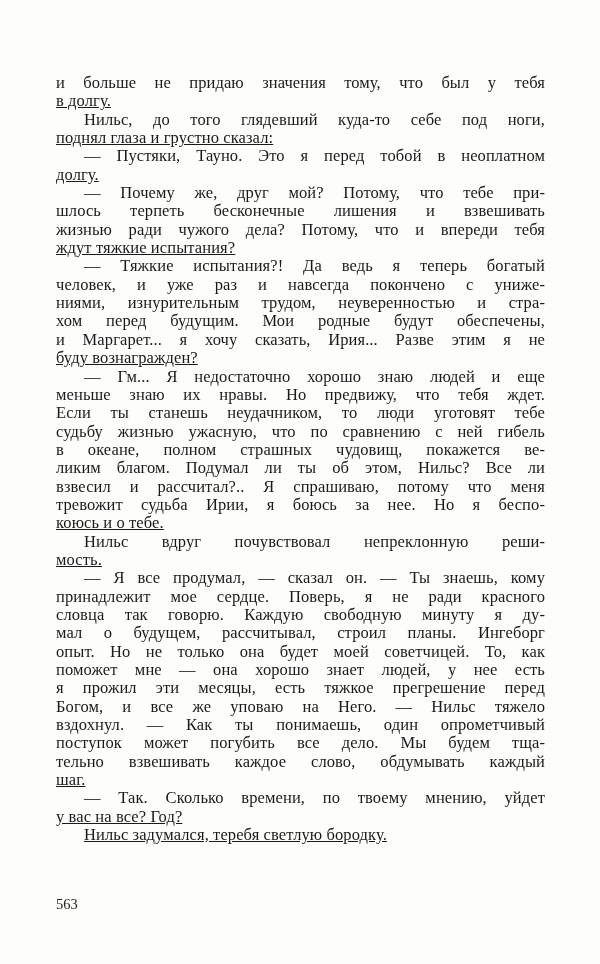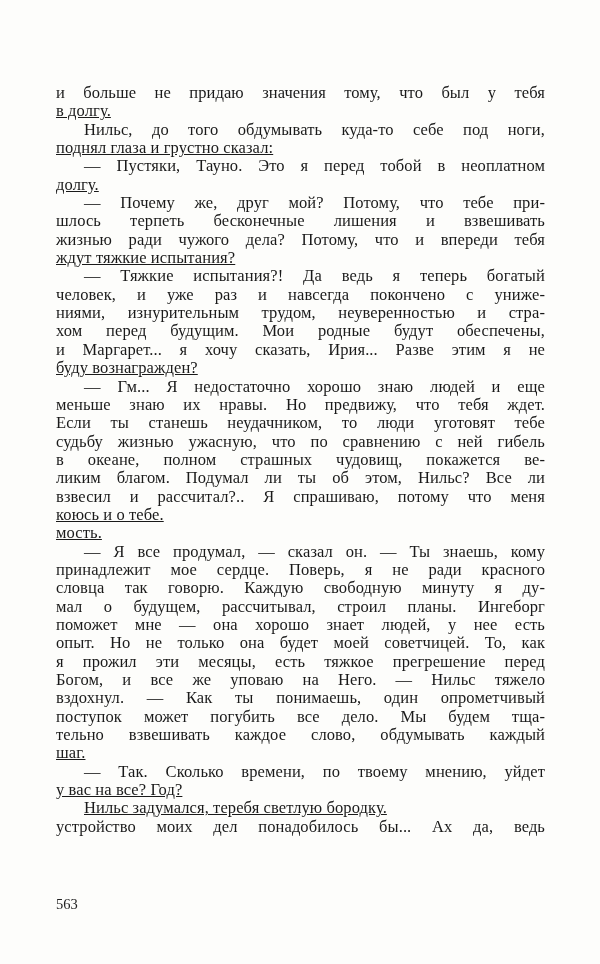--- a/index.html
+++ b/index.html
@@ -15,21 +15,21 @@
   .page {
     position: relative;
     width: 600px;
     height: 964px;
     background: #fdfdfb;
     overflow: hidden;
   }
   .text-block {
     position: absolute;
     left: 56px;
-    top: 84px;
+    top: 74px;
     width: 489px;
     color: #1a1a1a;
     font-size: 16.5px;
     line-height: 18.35px;
     letter-spacing: 0.1px;
   }
   .line {
     height: 18.35px;
     text-align: justify;
     text-align-last: justify;
@@ -53,54 +53,55 @@
     line-height: 16px;
   }
 </style>
 </head>
 <body>
 
 <div class="page">
   <div class="text-block" id="text-block">
       <div class="line">и больше не придаю значения тому, что был у тебя</div>
       <div class="line end">в долгу.</div>
-      <div class="line indent">Нильс, до того обдумывать куда-то себе под ноги,</div>
+      <div class="line indent">Нильс, до того глядевший куда-то себе под ноги,</div>
       <div class="line end">поднял глаза и грустно сказал:</div>
       <div class="line indent">— Пустяки, Тауно. Это я перед тобой в неоплатном</div>
       <div class="line end">долгу.</div>
       <div class="line indent">— Почему же, друг мой? Потому, что тебе при-</div>
       <div class="line">шлось терпеть бесконечные лишения и взвешивать</div>
       <div class="line">жизнью ради чужого дела? Потому, что и впереди тебя</div>
       <div class="line end">ждут тяжкие испытания?</div>
       <div class="line indent">— Тяжкие испытания?! Да ведь я теперь богатый</div>
       <div class="line">человек, и уже раз и навсегда покончено с униже-</div>
       <div class="line">ниями, изнурительным трудом, неуверенностью и стра-</div>
       <div class="line">хом перед будущим. Мои родные будут обеспечены,</div>
       <div class="line">и Маргарет... я хочу сказать, Ирия... Разве этим я не</div>
       <div class="line end">буду вознагражден?</div>
       <div class="line indent">— Гм... Я недостаточно хорошо знаю людей и еще</div>
       <div class="line">меньше знаю их нравы. Но предвижу, что тебя ждет.</div>
       <div class="line">Если ты станешь неудачником, то люди уготовят тебе</div>
       <div class="line">судьбу жизнью ужасную, что по сравнению с ней гибель</div>
       <div class="line">в океане, полном страшных чудовищ, покажется ве-</div>
       <div class="line">ликим благом. Подумал ли ты об этом, Нильс? Все ли</div>
       <div class="line">взвесил и рассчитал?.. Я спрашиваю, потому что меня</div>
+      <div class="line">тревожит судьба Ирии, я боюсь за нее. Но я беспо-</div>
       <div class="line end">коюсь и о тебе.</div>
+      <div class="line indent">Нильс вдруг почувствовал непреклонную реши-</div>
       <div class="line end">мость.</div>
       <div class="line indent">— Я все продумал, — сказал он. — Ты знаешь, кому</div>
       <div class="line">принадлежит мое сердце. Поверь, я не ради красного</div>
       <div class="line">словца так говорю. Каждую свободную минуту я ду-</div>
       <div class="line">мал о будущем, рассчитывал, строил планы. Ингеборг</div>
+      <div class="line">опыт. Но не только она будет моей советчицей. То, как</div>
       <div class="line">поможет мне — она хорошо знает людей, у нее есть</div>
-      <div class="line">опыт. Но не только она будет моей советчицей. То, как</div>
       <div class="line">я прожил эти месяцы, есть тяжкое прегрешение перед</div>
       <div class="line">Богом, и все же уповаю на Него. — Нильс тяжело</div>
       <div class="line">вздохнул. — Как ты понимаешь, один опрометчивый</div>
       <div class="line">поступок может погубить все дело. Мы будем тща-</div>
       <div class="line">тельно взвешивать каждое слово, обдумывать каждый</div>
       <div class="line end">шаг.</div>
       <div class="line indent">— Так. Сколько времени, по твоему мнению, уйдет</div>
       <div class="line end">у вас на все? Год?</div>
       <div class="line indent end">Нильс задумался, теребя светлую бородку.</div>
-      <div class="line">устройство моих дел понадобилось бы... Ах да, ведь</div>
     </div>
   <div class="page-number">563</div>
 </div>
 
 </body></html>

